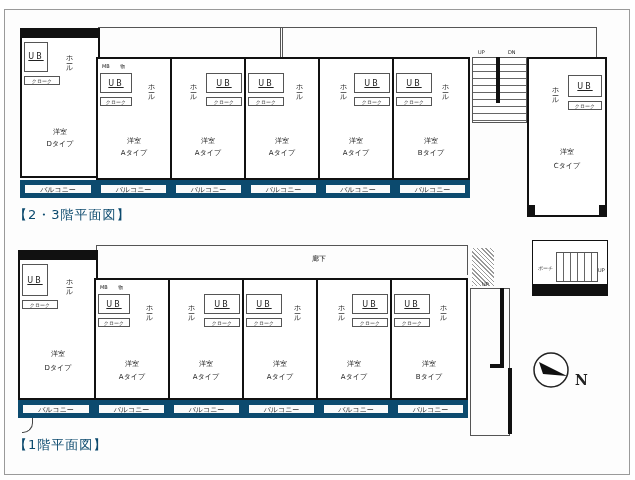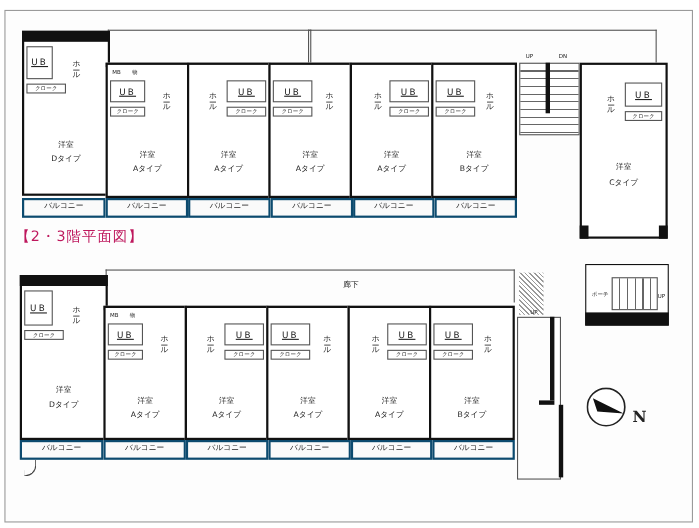--- a/index.html
+++ b/index.html
@@ -6,22 +6,22 @@
   body{width:635px;height:480px;position:relative;overflow:hidden;font-family:"DejaVu Sans",sans-serif;color:#222;}
   .frame{position:absolute;left:4px;top:9px;width:624px;height:464px;border:1px solid #9a9a9a;background:#fdfdfd;}
   .abs{position:absolute;}
   .wall{position:absolute;background:#111;}
   .room{position:absolute;border:2px solid #111;background:#fff;box-sizing:border-box;}
   .thin{position:absolute;border:1px solid #555;box-sizing:border-box;background:#fff;}
   .lbl{position:absolute;font-size:7px;line-height:9px;text-align:center;color:#222;white-space:nowrap;}
   .lbl.ub{font-size:8px;letter-spacing:2px;text-decoration:underline;}
   .lbl.small{font-size:5px;}
   .vert{writing-mode:vertical-rl;font-size:7px;letter-spacing:1px;}
-  .balcony{position:absolute;border:2px solid #0c4a6e;box-sizing:border-box;background:#fafafa;font-size:7px;text-align:center;}
-  .title{position:absolute;font-size:13px;color:#be185d;letter-spacing:1px;}
+  .balcony{position:absolute;border:5px solid #0c4a6e;box-sizing:border-box;background:#fafafa;font-size:7px;text-align:center;}
+  .title{position:absolute;font-size:13px;color:#0c4a6e;letter-spacing:1px;}
   .door{position:absolute;border:1px solid #444;border-radius:0 10px 0 0;border-left:none;border-bottom:none;width:10px;height:14px;background:transparent;}
   .stairs{position:absolute;border:1px solid #555;box-sizing:border-box;background:
     repeating-linear-gradient(180deg,#fff 0,#fff 6px,#666 6px,#666 7px);}
   .stairs-v{position:absolute;border:1px solid #555;box-sizing:border-box;background:
     repeating-linear-gradient(90deg,#fff 0,#fff 6px,#666 6px,#666 7px);}
   .hatch{position:absolute;background:repeating-linear-gradient(45deg,#999 0,#999 1px,#fff 1px,#fff 3px),repeating-linear-gradient(-45deg,#999 0,#999 1px,transparent 1px,transparent 3px);}
 </style>
 </head>
 <body>
 
@@ -209,13 +209,14 @@
   <div class="wall" style="left:532px;top:44px;width:76px;height:12px;"></div>
 
   <div class="abs" style="left:533px;top:112px;width:60px;height:40px;">
     <svg width="60" height="40">
       <circle cx="18" cy="18" r="17" fill="#fff" stroke="#222" stroke-width="1.5"></circle>
       <polygon points="6,10 10,22 34,24" fill="#111"></polygon>
     </svg>
     <div class="abs" style="left:42px;top:20px;font-family:'DejaVu Serif',serif;font-weight:bold;font-size:14px;">N</div>
   </div>
 
+  <div class="title" style="left:14px;top:196px;">【1階平面図】</div>
 </div>
 
 </body></html>

